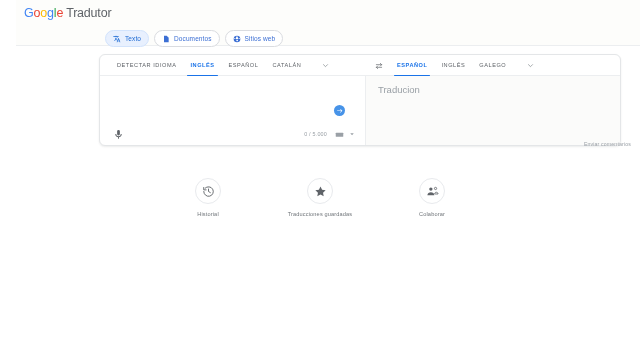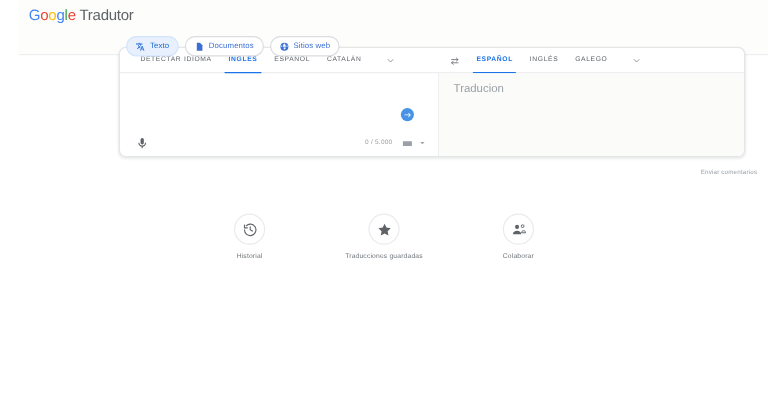--- a/index.html
+++ b/index.html
@@ -82,21 +82,21 @@
     width: 8px;
     height: 8px;
     flex: none;
   }
   .mode-tab svg { display: block; }
 
   
   .card {
     position: absolute;
     left: 99px;
-    top: 39px;
+    top: 54px;
     width: 522px;
     height: 92px;
     background: #ffffff;
     border: 1px solid #e4e6e8;
     border-radius: 6px;
     box-shadow: 0 1px 2px rgba(60,64,67,0.10);
     box-sizing: border-box;
     overflow: hidden;
   }
   .lang-bar {

